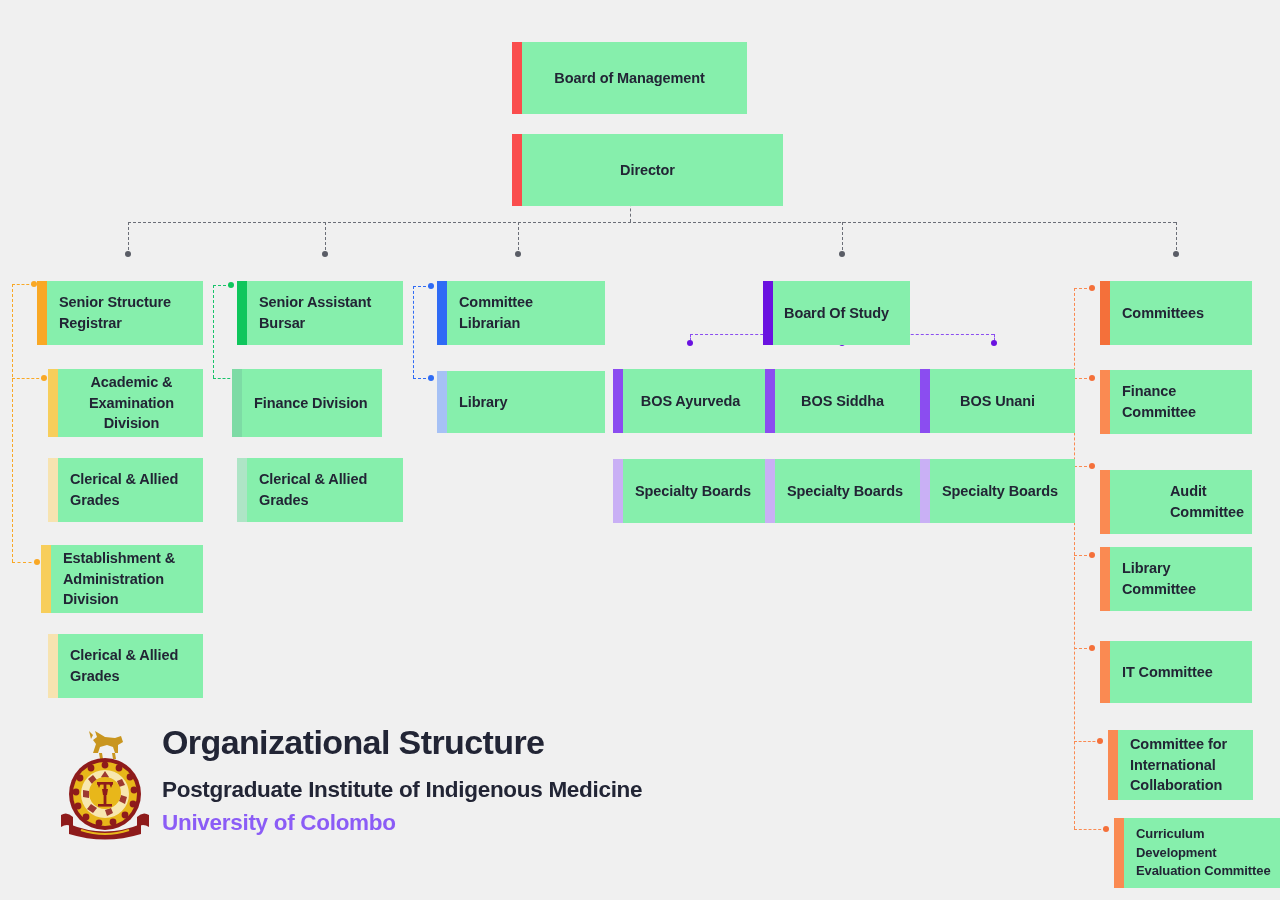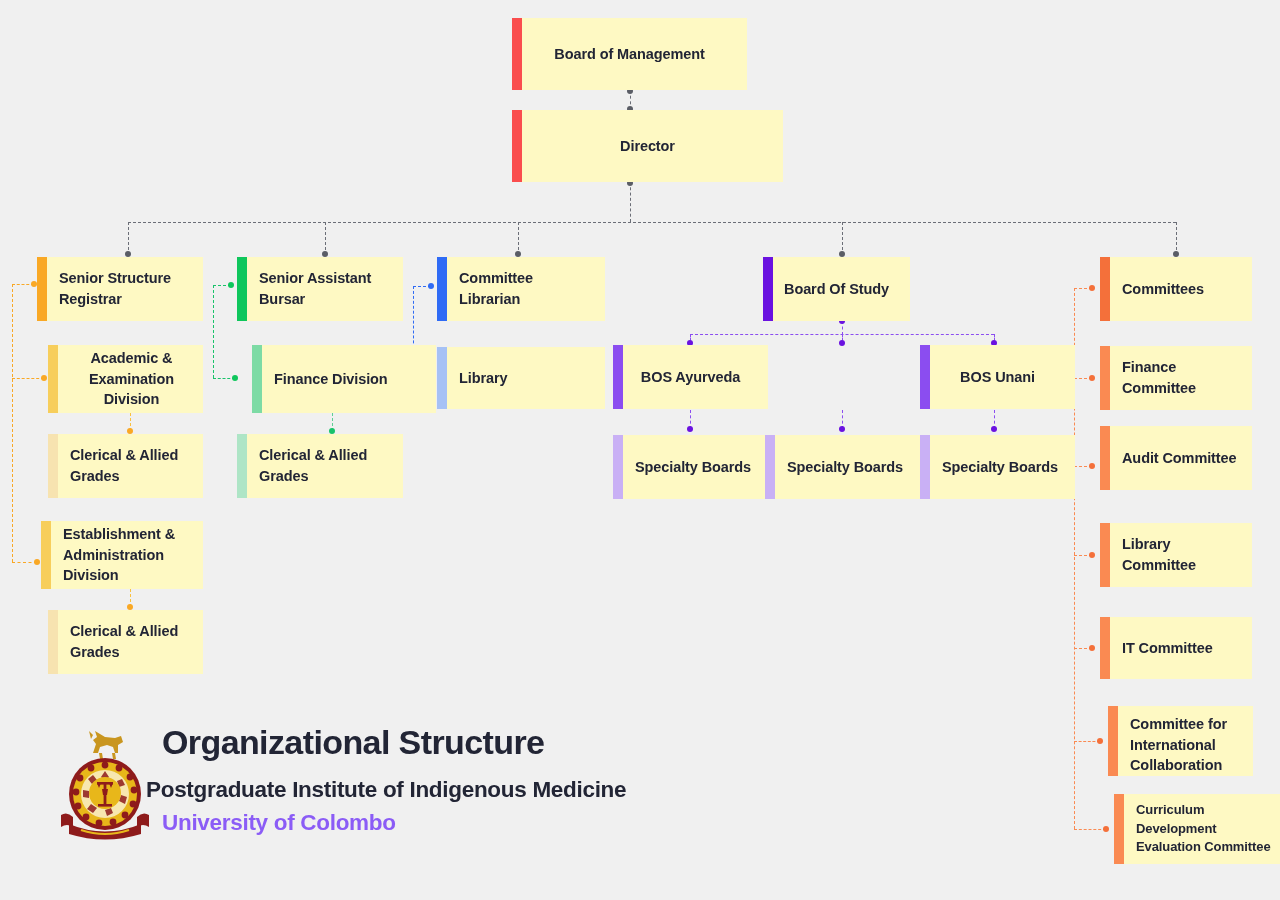--- a/index.html
+++ b/index.html
@@ -7,24 +7,25 @@
     width: 1280px; height: 900px;
     background: #f0f0f0;
     font-family: "Liberation Sans", sans-serif;
     overflow: hidden;
   }
   #chart { position: relative; width: 1280px; height: 900px; }
 
   
   .node {
     position: absolute;
-    background: #fef9c3;
+    background: #86efac;
     display: flex;
     align-items: center;
     z-index: 5;
+    margin-top: 24px;
   }
   .bar {
     position: absolute;
     left: 0; top: 0; bottom: 0;
     width: 10px;
   }
   .node .label {
     padding-left: 22px;
     padding-right: 10px;
     font-size: 14.5px;
@@ -49,21 +50,21 @@
 
   
   #titleblock { position: absolute; left: 55px; top: 715px; z-index: 6; }
   #logo { position: absolute; left: 0px; top: 12px; width: 100px; height: 118px; }
   #t-main {
     position: absolute; left: 107px; top: 8px;
     font-size: 34px; font-weight: bold; color: #222535;
     letter-spacing: -0.6px; white-space: nowrap;
   }
   #t-sub1 {
-    position: absolute; left: 91px; top: 62px;
+    position: absolute; left: 107px; top: 62px;
     font-size: 22.5px; font-weight: bold; color: #222535;
     letter-spacing: -0.3px; white-space: nowrap;
   }
   #t-sub2 {
     position: absolute; left: 107px; top: 95px;
     font-size: 22.5px; font-weight: bold; color: #8b5cf6;
     letter-spacing: -0.3px; white-space: nowrap;
   }
 </style>
 </head>
@@ -187,21 +188,21 @@
   </div>
   <div class="node" style="left:48px; top:610px; width:155px; height:64px;">
     <span class="bar" style="background:#f7e3b0;"></span>
     <span class="label">Clerical &amp; Allied Grades</span>
   </div>
 
   <div class="node" style="left:237px; top:257px; width:166px; height:64px;">
     <span class="bar" style="background:#0fc65c;"></span>
     <span class="label">Senior Assistant Bursar</span>
   </div>
-  <div class="node" style="left:252px; top:345px; width:184px; height:68px;">
+  <div class="node" style="left:232px; top:345px; width:150px; height:68px;">
     <span class="bar" style="background:#7ddba5;"></span>
     <span class="label">Finance Division</span>
   </div>
   <div class="node" style="left:237px; top:434px; width:166px; height:64px;">
     <span class="bar" style="background:#aee5c6;"></span>
     <span class="label">Clerical &amp; Allied Grades</span>
   </div>
 
   <div class="node" style="left:437px; top:257px; width:168px; height:64px;">
     <span class="bar" style="background:#2f6bf5;"></span>
@@ -213,20 +214,24 @@
   </div>
 
   <div class="node center" style="left:763px; top:257px; width:147px; height:64px;">
     <span class="bar" style="background:#6a12e0;"></span>
     <span class="label">Board Of Study</span>
   </div>
   <div class="node center" style="left:613px; top:345px; width:155px; height:64px;">
     <span class="bar" style="background:#8b4df0;"></span>
     <span class="label">BOS Ayurveda</span>
   </div>
+  <div class="node center" style="left:765px; top:345px; width:155px; height:64px;">
+    <span class="bar" style="background:#8b4df0;"></span>
+    <span class="label">BOS Siddha</span>
+  </div>
   <div class="node center" style="left:920px; top:345px; width:155px; height:64px;">
     <span class="bar" style="background:#8b4df0;"></span>
     <span class="label">BOS Unani</span>
   </div>
   <div class="node" style="left:613px; top:435px; width:155px; height:64px;">
     <span class="bar" style="background:#c9b0f5;"></span>
     <span class="label">Specialty Boards</span>
   </div>
   <div class="node" style="left:765px; top:435px; width:155px; height:64px;">
     <span class="bar" style="background:#c9b0f5;"></span>
@@ -238,33 +243,33 @@
   </div>
 
   <div class="node" style="left:1100px; top:257px; width:152px; height:64px;">
     <span class="bar" style="background:#f4703a;"></span>
     <span class="label">Committees</span>
   </div>
   <div class="node" style="left:1100px; top:346px; width:152px; height:64px;">
     <span class="bar" style="background:#fa8a52;"></span>
     <span class="label">Finance Committee</span>
   </div>
-  <div class="node" style="left:1100px; top:426px; width:152px; height:64px;">
+  <div class="node" style="left:1100px; top:446px; width:152px; height:64px;padding-left:48px;">
     <span class="bar" style="background:#fa8a52;"></span>
     <span class="label">Audit Committee</span>
   </div>
   <div class="node" style="left:1100px; top:523px; width:152px; height:64px;">
     <span class="bar" style="background:#fa8a52;"></span>
     <span class="label">Library Committee</span>
   </div>
   <div class="node" style="left:1100px; top:617px; width:152px; height:62px;">
     <span class="bar" style="background:#fa8a52;"></span>
     <span class="label">IT Committee</span>
   </div>
-  <div class="node" style="left:1108px; top:706px; width:145px; height:70px;align-items:flex-end;">
+  <div class="node" style="left:1108px; top:706px; width:145px; height:70px;">
     <span class="bar" style="background:#fa8a52;"></span>
     <span class="label">Committee for International Collaboration</span>
   </div>
   <div class="node" style="left:1114px; top:794px; width:175px; height:70px;">
     <span class="bar" style="background:#fa8a52;"></span>
     <span class="label" style="font-size:13px;">Curriculum Development Evaluation Committee</span>
   </div>
 
   <div id="titleblock">
     <svg id="logo" viewBox="0 0 100 118">

